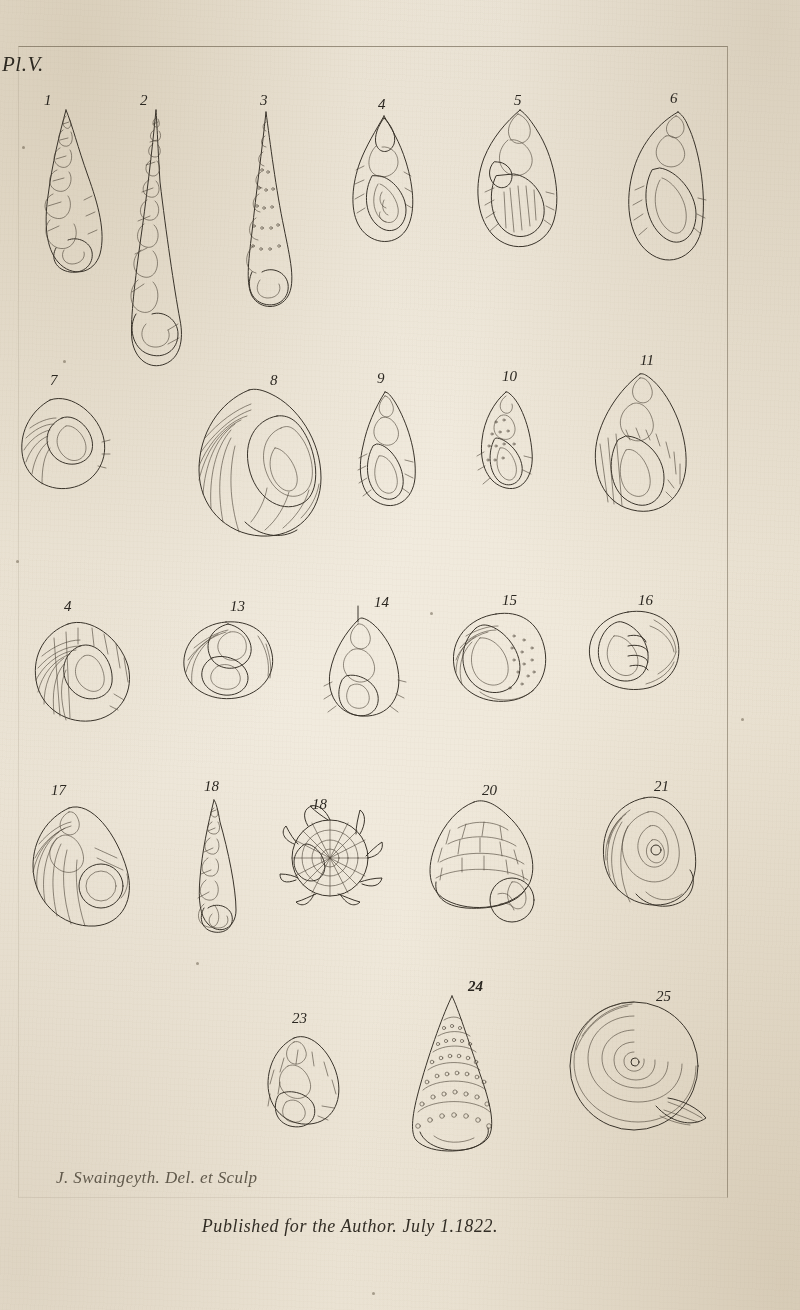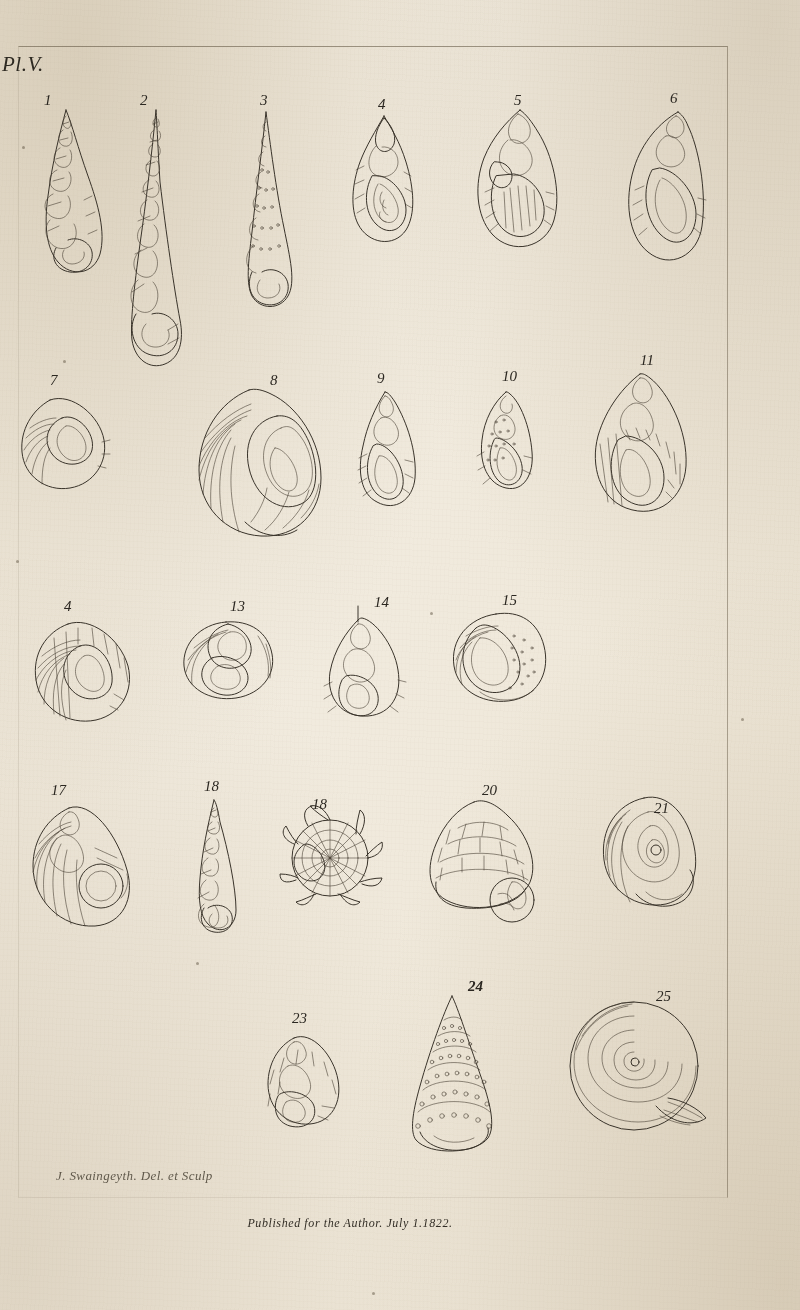--- a/index.html
+++ b/index.html
@@ -80,34 +80,34 @@
     stroke: #4a4236;
     stroke-width: .6;
     stroke-linecap: round;
   }
   .sig {
     position: absolute;
     left: 56px;
     top: 1168px;
     font-family: "Liberation Serif", serif;
     font-style: italic;
-    font-size: 13px;
+    font-size: 17px;
     color: #4a4336;
     letter-spacing: .4px;
     opacity: .85;
   }
   .imprint {
     position: absolute;
     left: 0;
     top: 1216px;
     width: 700px;
     text-align: center;
     font-family: "Liberation Serif", serif;
     font-style: italic;
-    font-size: 12px;
+    font-size: 18px;
     color: #322d25;
     letter-spacing: .6px;
   }
   .speck {
     position: absolute;
     width: 3px;
     height: 3px;
     border-radius: 50%;
     background: rgba(80,68,50,0.45);
   }
@@ -511,20 +511,40 @@
           <circle cx="94" cy="80" r="1.1"></circle>
         <circle cx="78" cy="80" r="1.1"></circle>
           <circle cx="88" cy="84" r="1.1"></circle>
         <circle cx="82" cy="92" r="1.1"></circle>
           <circle cx="70" cy="96" r="1.1"></circle>
       </g>
       <path class="engrave-thin" d="M40 100 C56 112 80 110 94 98"></path>
     </svg>
   </div>
 
+  <div class="fig" style="left:576px;top:592px;width:112px;height:104px;">
+    <div class="fig-num" style="left:62px;top:0;">16</div>
+    <svg class="shell-svg" width="112" height="104" viewBox="0 0 112 104">
+      <path class="engrave" d="M52 20 C26 24 10 44 14 66 C18 90 46 102 72 96 C96 90 106 70 102 50 C98 28 76 16 52 20 Z"></path>
+      <path class="engrave" d="M34 34 C22 44 18 64 28 78 C40 94 64 92 70 76 C78 56 62 34 46 30 C42 29 38 31 34 34 Z"></path>
+      <path class="engrave-thin" d="M38 44 C30 52 28 68 38 78 C48 88 62 84 62 70 C62 56 48 42 38 44 Z"></path>
+      <g class="engrave">
+        <path d="M52 44 C60 42 68 44 70 50"></path>
+        <path d="M52 54 C60 52 70 54 72 60"></path>
+        <path d="M52 64 C60 62 70 64 72 70"></path>
+        <path d="M54 74 C62 72 70 74 72 78"></path>
+      </g>
+      <g class="engrave-thin" stroke-width=".5">
+        <path d="M74 34 C86 38 96 48 98 60"></path>
+        <path d="M78 28 C90 34 100 46 100 60"></path>
+        <path d="M82 82 C92 76 98 68 100 60"></path>
+        <path d="M70 92 C84 88 94 80 98 70"></path>
+      </g>
+    </svg>
+  </div>
 
   <div class="fig" style="left:19px;top:782px;width:122px;height:158px;">
     <div class="fig-num" style="left:32px;top:0;">17</div>
     <svg class="shell-svg" width="122" height="158" viewBox="0 0 122 158">
       <path class="engrave" d="M50 26 C28 36 14 58 14 84 C14 118 42 146 76 144 C104 142 116 116 108 88 C98 52 72 18 50 26 Z"></path>
       <path class="engrave-thin" d="M50 30 C42 34 38 44 44 50 C52 57 62 50 60 40 C58 32 54 29 50 30 Z"></path>
       <path class="engrave-thin" d="M42 54 C30 60 26 76 38 86 C50 96 68 88 64 72 C61 58 50 50 42 54"></path>
       <circle class="engrave" cx="82" cy="104" r="22"></circle>
       <circle class="engrave-thin" cx="82" cy="104" r="15"></circle>
       <g class="engrave-thin" stroke-width=".5">
@@ -625,21 +645,21 @@
           <path d="M112 88 L114 98"></path>
       </g>
       <circle class="engrave" cx="102" cy="118" r="22"></circle>
       <path class="engrave-thin" d="M102 100 C96 108 96 118 102 124 C108 130 116 126 116 116 C116 106 108 98 102 100 Z"></path>
       <path class="engrave-thin" d="M88 112 C94 110 100 112 102 118"></path>
       <path class="engrave-thin" d="M90 122 C96 120 102 122 104 128"></path>
     </svg>
   </div>
 
   <div class="fig" style="left:592px;top:778px;width:112px;height:142px;">
-    <div class="fig-num" style="left:62px;top:0;margin-top:22px;">21</div>
+    <div class="fig-num" style="left:62px;top:0;">21</div>
     <svg class="shell-svg" width="112" height="142" viewBox="0 0 112 142">
       <path class="engrave" d="M52 20 C24 26 8 52 12 82 C16 112 44 132 74 126 C98 120 108 96 102 68 C96 38 76 14 52 20 Z"></path>
       <path class="engrave-thin" d="M56 34 C36 40 26 60 32 80 C38 100 60 110 76 100 C92 90 90 60 76 44 C70 36 62 32 56 34 Z"></path>
       <path class="engrave-thin" d="M58 48 C46 54 42 70 50 82 C58 94 74 90 76 76 C78 60 68 44 58 48 Z"></path>
       <path class="engrave-thin" d="M60 62 C54 66 52 76 58 82 C66 89 74 82 72 72 C70 64 64 60 60 62 Z"></path>
       <circle class="engrave" cx="64" cy="72" r="5"></circle>
       <g class="engrave-thin" stroke-width=".5">
         <path d="M16 66 C18 52 26 40 38 32"></path>
         <path d="M14 82 C12 64 20 46 34 36"></path>
         <path d="M18 98 C12 78 16 54 30 40"></path>

